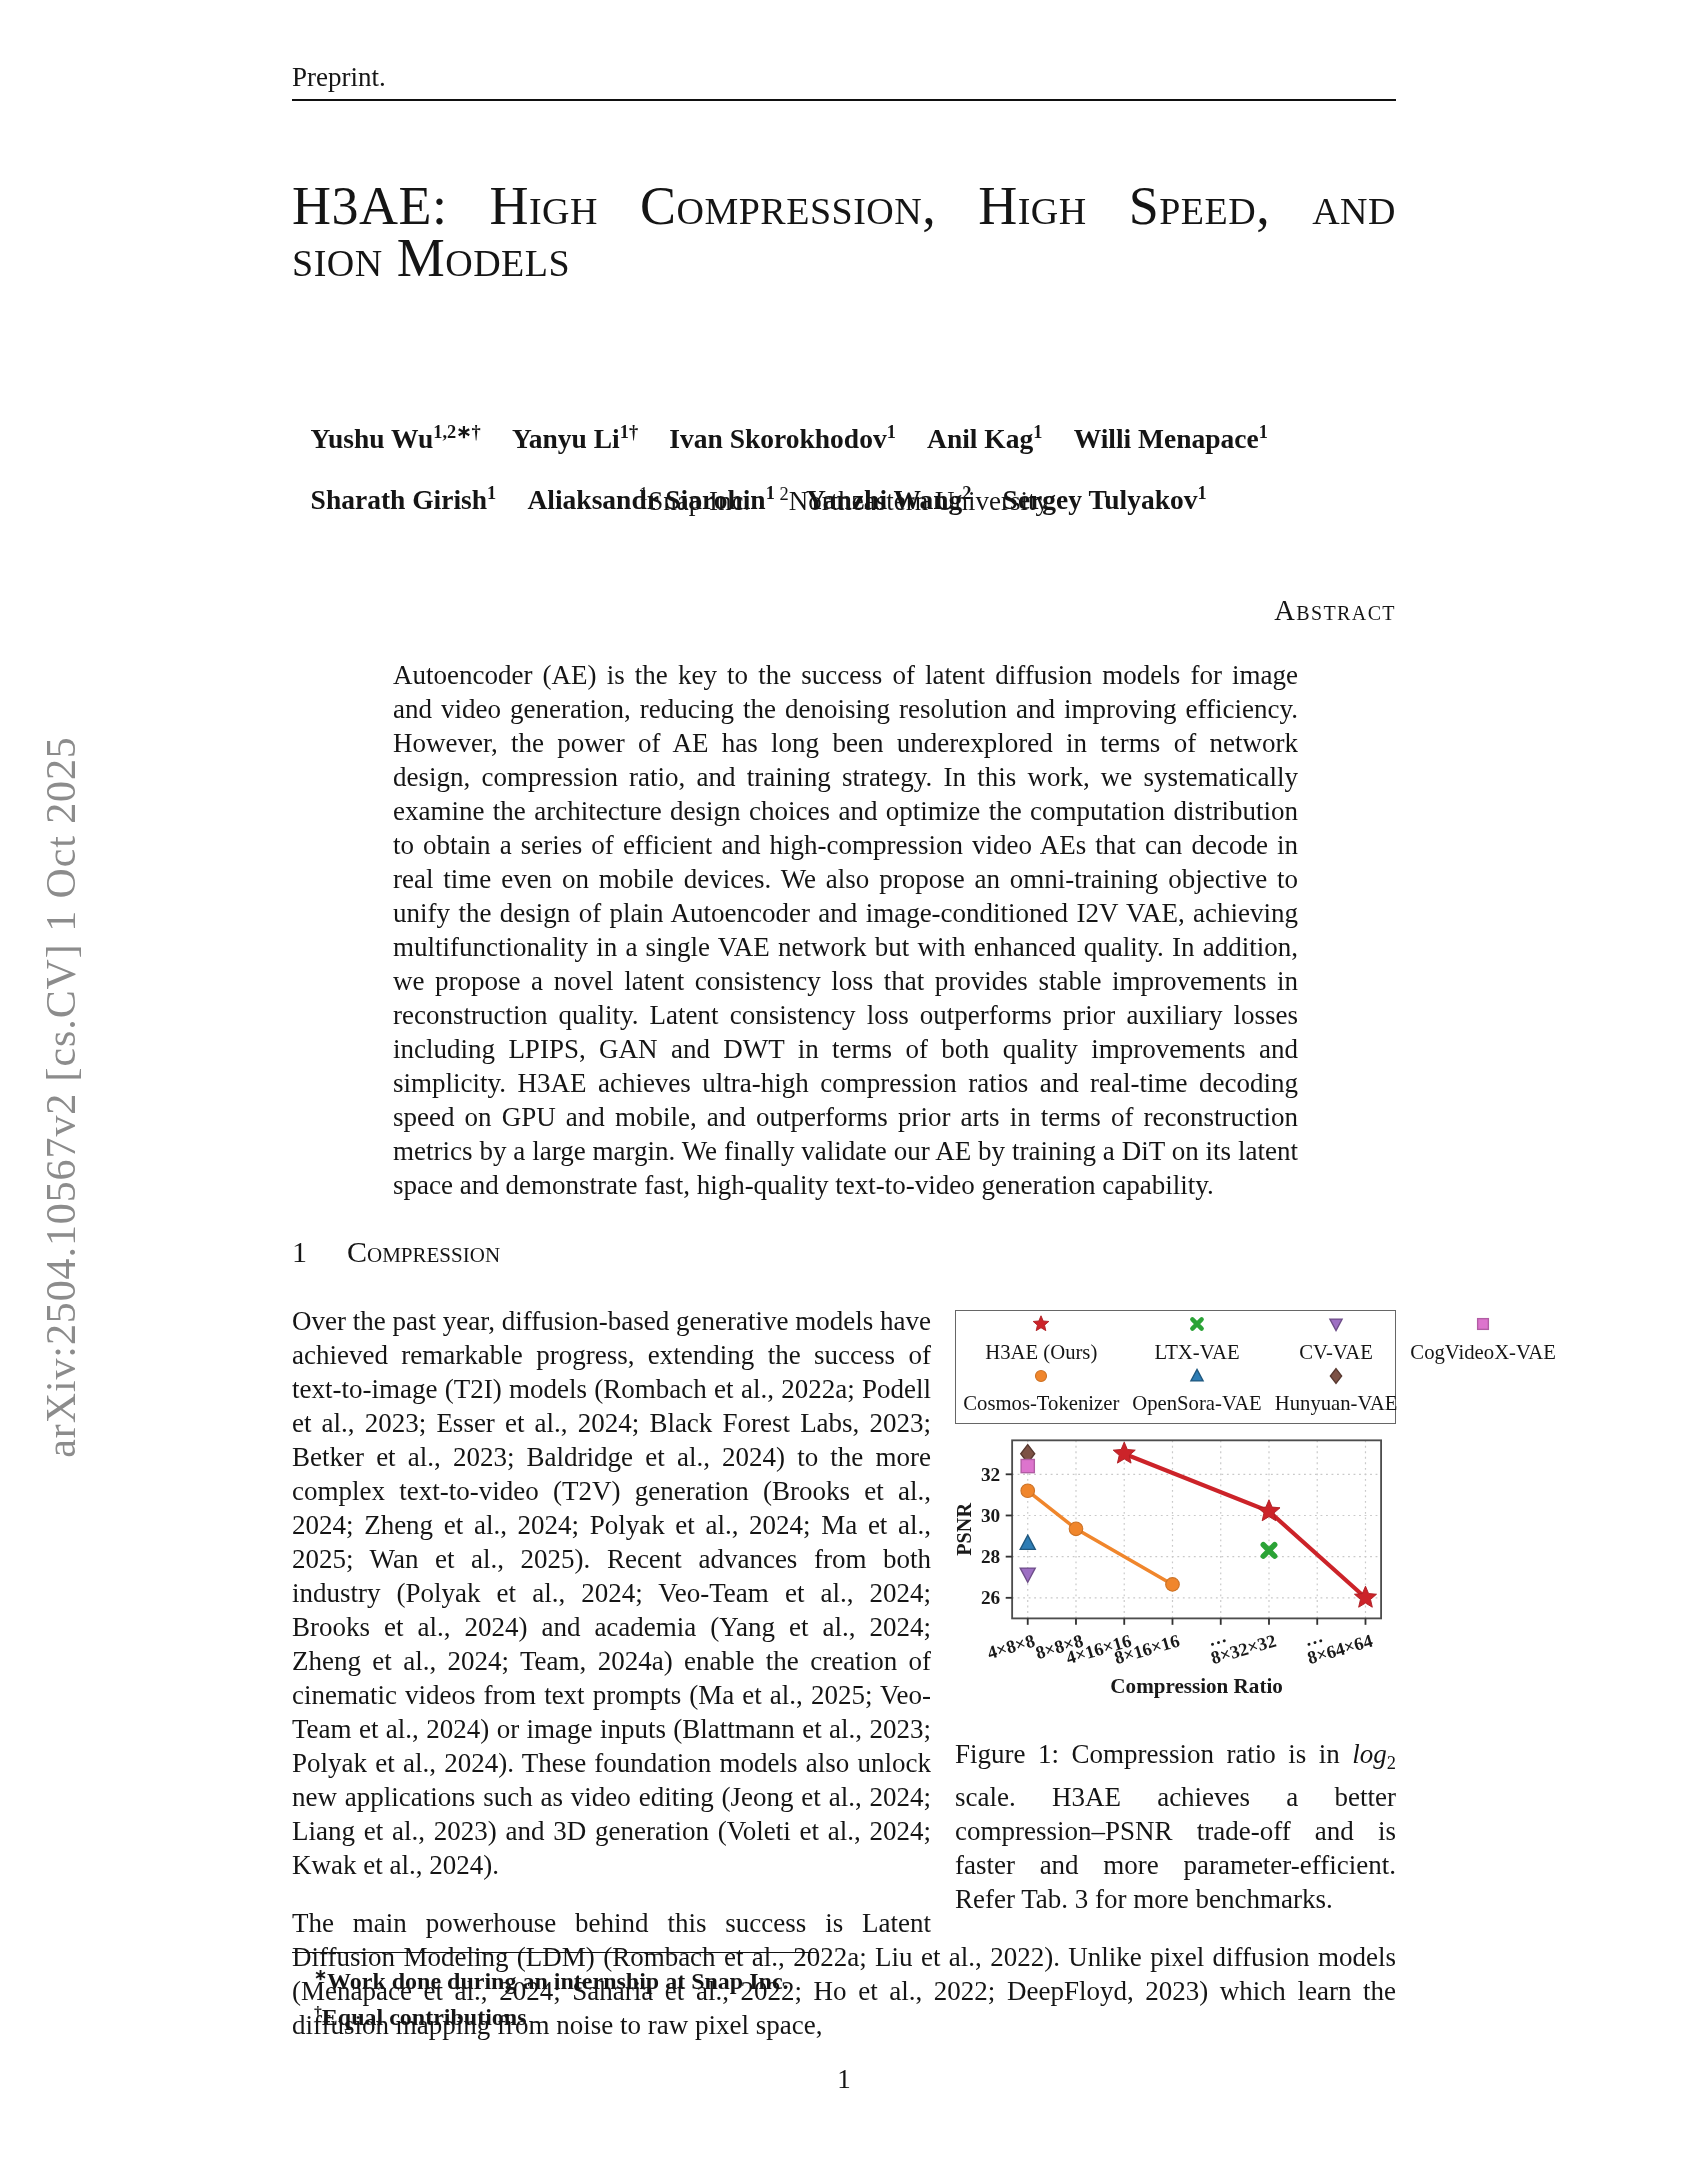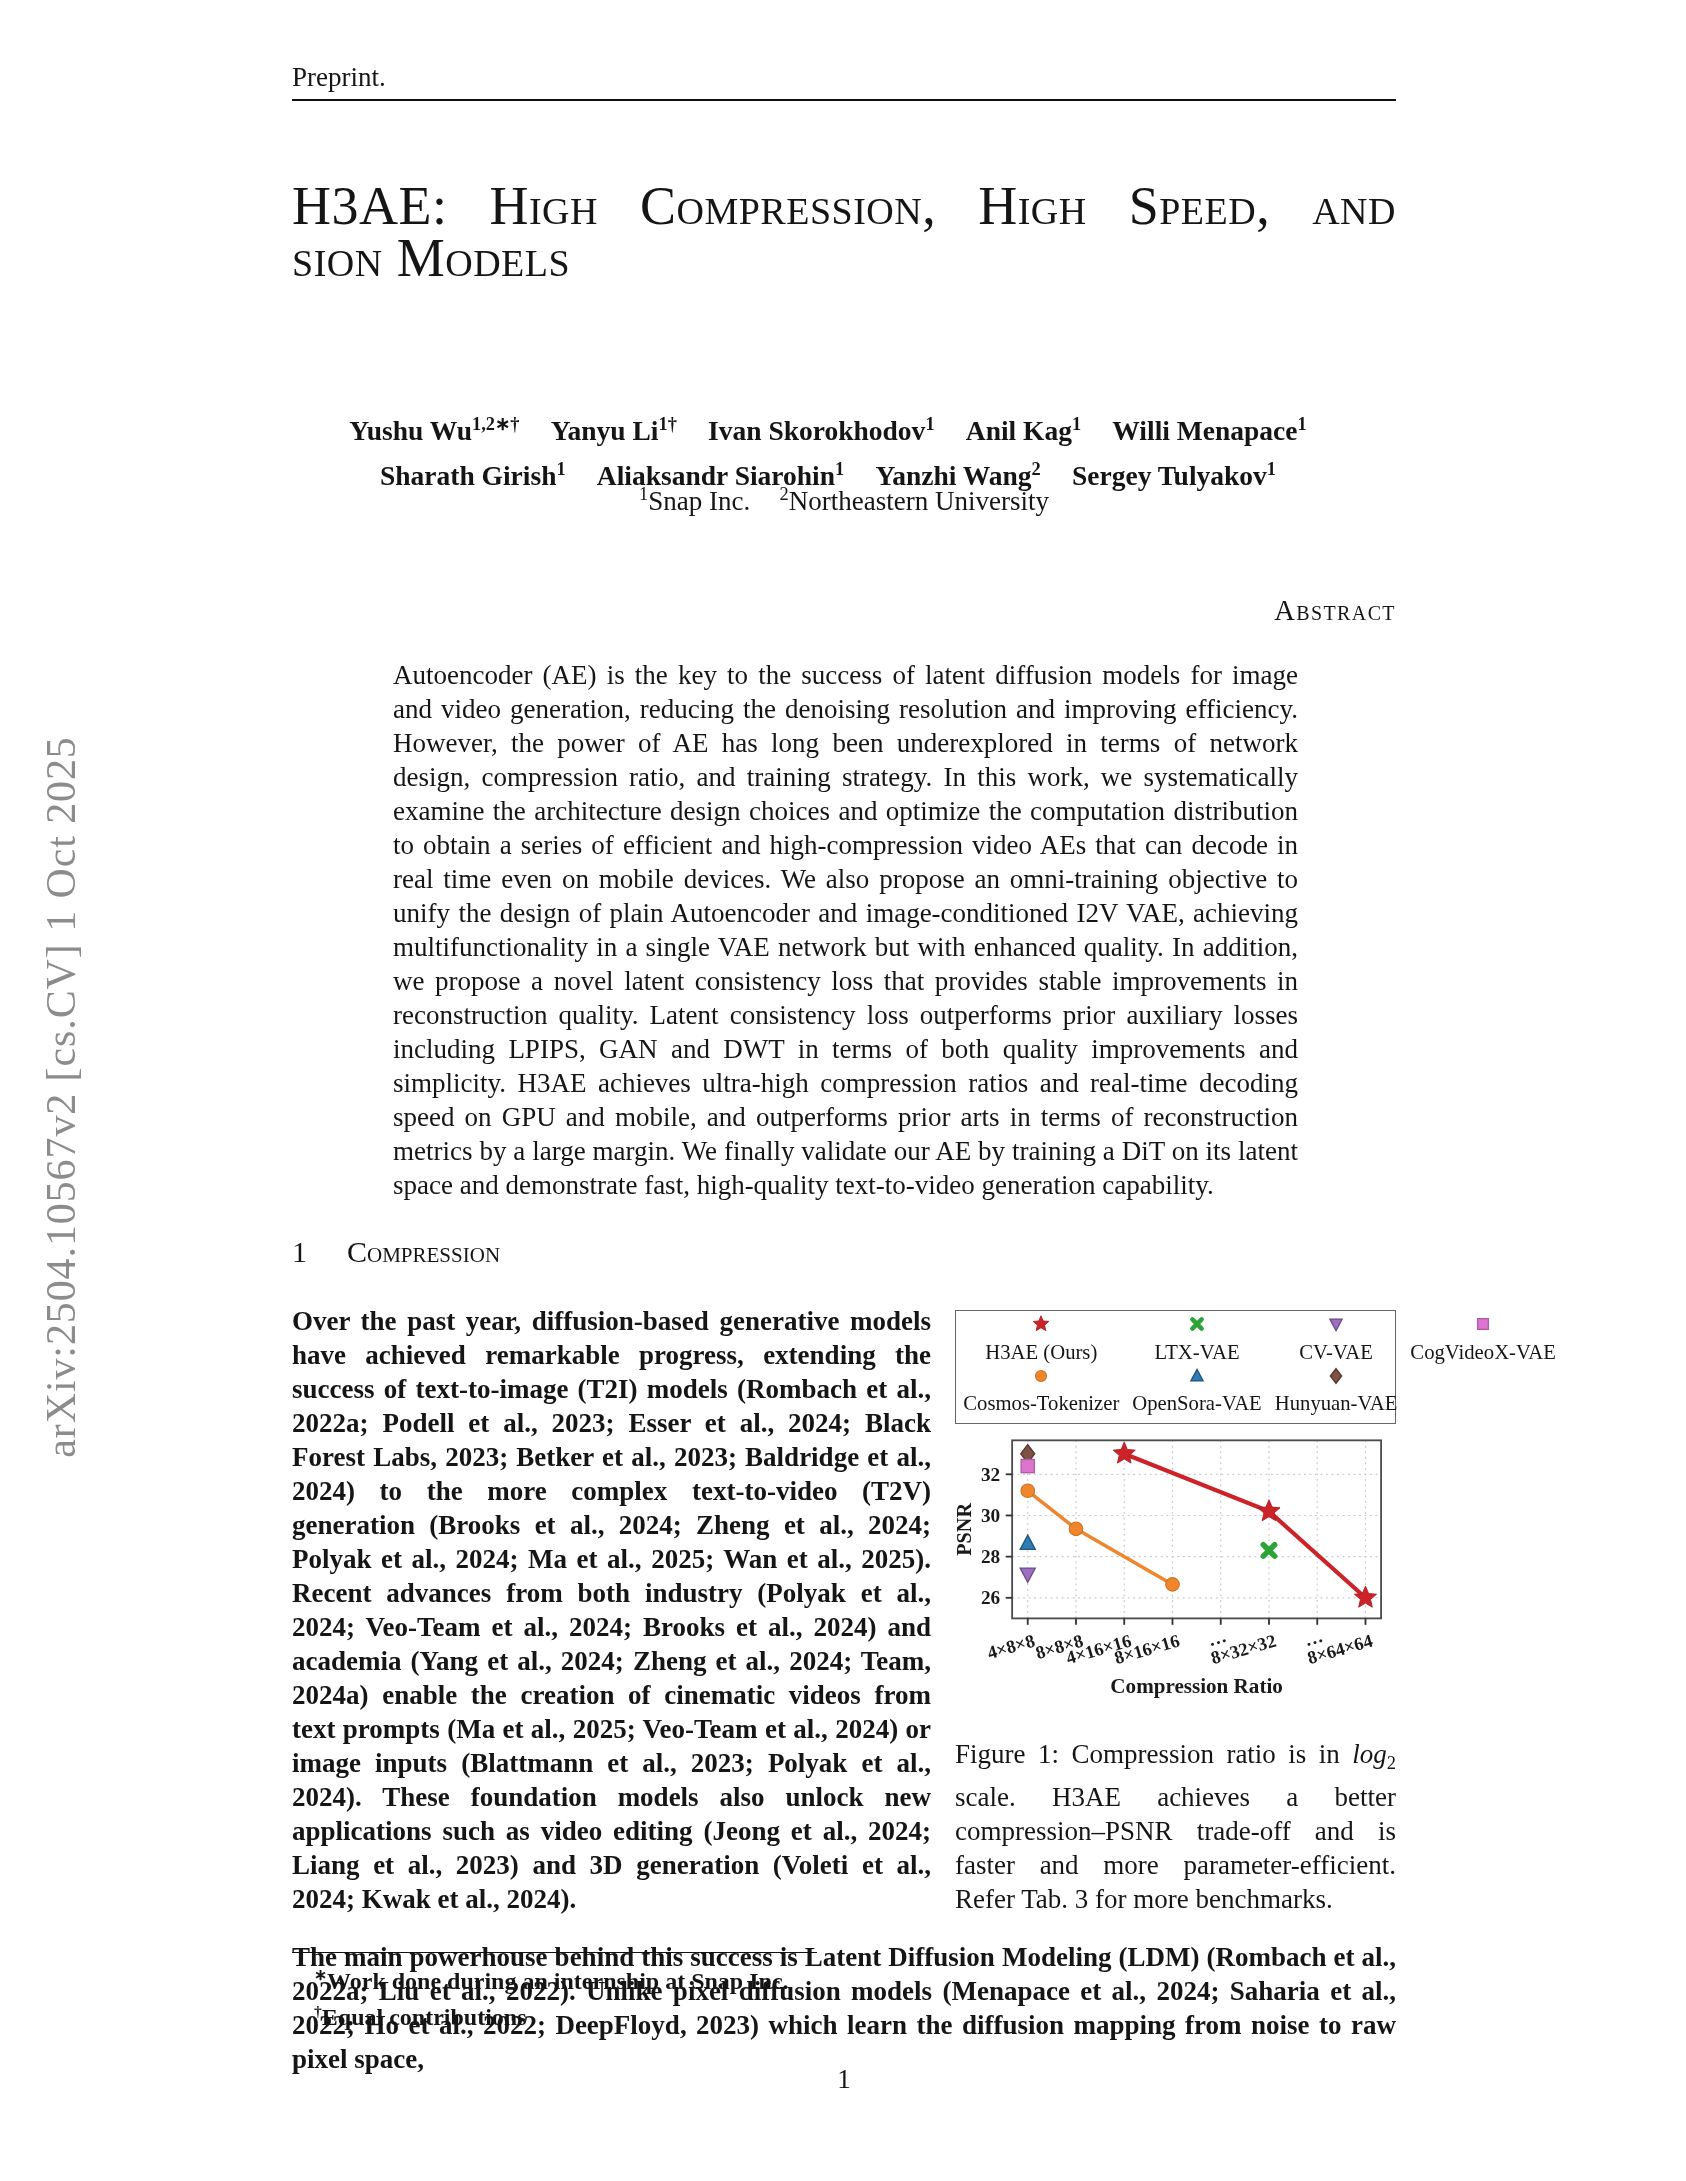--- a/index.html
+++ b/index.html
@@ -6,36 +6,36 @@
   .page{position:relative;width:1686px;height:2182px;background:#ffffff;overflow:hidden;
         font-family:"Liberation Serif", serif;color:#151515;}
   .watermark{position:absolute;left:61px;top:1097px;transform:translate(-50%,-50%) rotate(-90deg);
         white-space:nowrap;font-size:42px;color:#8c8c8c;letter-spacing:0.9px;}
   .hdr{position:absolute;left:292px;top:62px;width:1104px;font-size:27px;}
   .hdr-rule{margin-top:5.5px;border-bottom:2.8px solid #111;}
   .title{position:absolute;left:292px;top:180px;width:1104px;font-size:54px;line-height:52px;
         font-variant:small-caps;letter-spacing:0.5px;}
   .title-line{text-align:justify;text-align-last:justify;}
   .title-line.last{text-align-last:left;}
-  .authors{position:absolute;left:276px;top:405px;width:1104px;text-align:center;
-        font-weight:bold;font-size:27.5px;line-height:38px;}
+  .authors{position:absolute;left:295px;top:405px;width:1104px;
+        font-weight:bold;font-size:27.5px;line-height:54px;}
   .authors .author{margin:0 15.6px;white-space:nowrap;}
   .authors sup, .affils sup{font-size:18.4px;font-weight:bold;}
   .affils{position:absolute;left:292px;top:484px;width:1104px;text-align:center;font-size:27px;}
   .affils .affil{margin:0 14.7px;}
   .affils sup{font-weight:normal;}
   .abs-head{position:absolute;left:292px;top:595px;width:1104px;text-align:right;
         font-variant:small-caps;font-size:28.5px;letter-spacing:1.4px;}
   .abs-body{position:absolute;left:393px;top:658px;width:905px;font-size:27px;line-height:34px;
         text-align:justify;}
   .sec-head{position:absolute;left:292px;top:1235px;width:1104px;font-size:30px;font-variant:small-caps;}
   .sec-head .sec-num{margin-right:40px;font-variant:normal;}
   .intro{position:absolute;left:292px;top:1304px;width:1104px;font-size:27px;line-height:34px;
         text-align:justify;}
-  .intro p{margin:0 0 24px 0;font-weight:bold;}
+  .intro p{margin:0 0 24px 0;}
   .fig{float:right;width:441px;margin:5.5px 0 5.5px 24px;}
   .legend{border:1.8px solid #666;display:grid;grid-auto-flow:column;grid-template-rows:auto auto;
         grid-template-columns:repeat(4,auto);padding:3.7px 7.3px 5.5px 7.3px;column-gap:13px;row-gap:0px;
         font-size:20.7px;line-height:27px;justify-content:space-between;}
   .legend-item{display:flex;align-items:center;gap:4.6px;white-space:nowrap;text-align:left;flex-direction:column;}
   .legend-item svg{flex:0 0 auto;}
   .chart-wrap{margin-top:9.2px;}
   .figcap{margin-top:27.5px;font-size:27px;line-height:34px;text-align:justify;}
   .figcap .m-it{font-style:italic;}
   .figcap sub{font-size:18.4px;}

